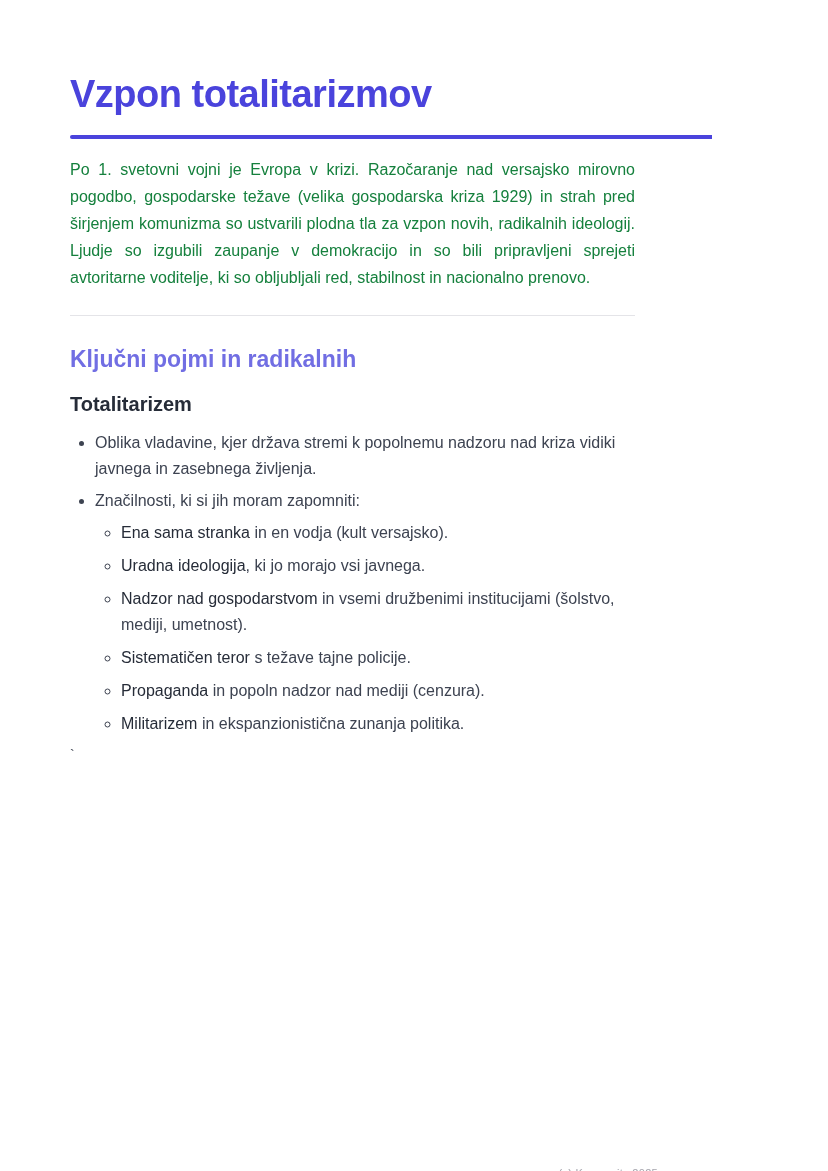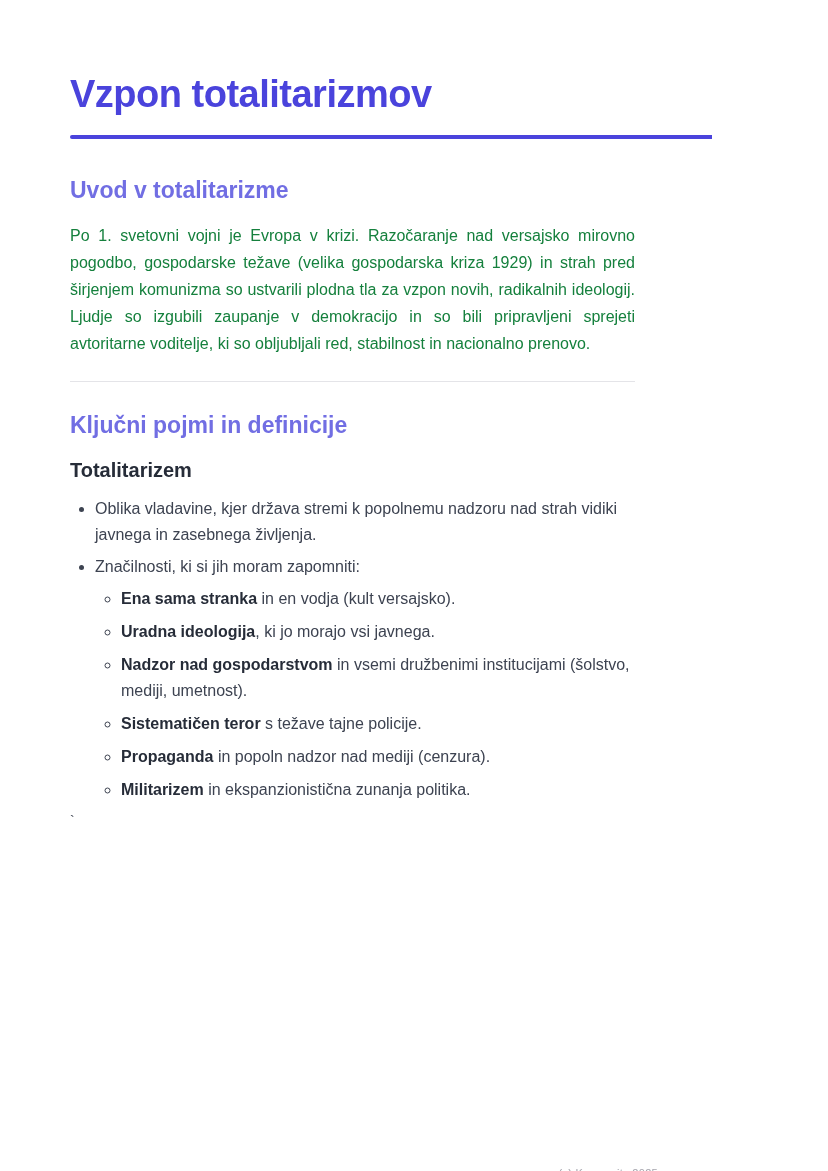--- a/index.html
+++ b/index.html
@@ -84,21 +84,21 @@
     line-height: 26px;
     color: #3d4351;
   }
   ul.definition-list > li { margin-bottom: 6px; }
   ul.characteristics-list {
     margin-top: 6px;
     padding-left: 26px;
     list-style-type: circle;
   }
   ul.characteristics-list > li { margin-bottom: 7px; }
-  .char-bold { font-weight: 700; color: #262c38; }
+  .char-bold { font-weight: 400; color: #262c38; }
   .stray-char {
     margin-top: 10px;
     font-size: 14px;
     color: #3d4351;
   }
   .footer-credit {
     position: absolute;
     top: 1167px;
     right: 54px;
     font-size: 11px;
@@ -113,33 +113,32 @@
 <div class="page">
 
   <div class="side-accent-bar"></div>
 
   <div class="content">
 
     <h1 class="doc-title">Vzpon totalitarizmov</h1>
     <div class="title-rule"></div>
 
     <section>
-      <h2 class="section-heading heading-intro">Uvod v totalitarizme</h2>
       <p class="intro-paragraph">Po 1. svetovni vojni je Evropa v krizi. Razočaranje nad versajsko mirovno pogodbo, gospodarske težave (velika gospodarska kriza 1929) in strah pred širjenjem komunizma so ustvarili plodna tla za vzpon novih, radikalnih ideologij. Ljudje so izgubili zaupanje v demokracijo in so bili pripravljeni sprejeti avtoritarne voditelje, ki so obljubljali red, stabilnost in nacionalno prenovo.</p>
     </section>
 
     <hr class="section-divider">
 
     <section>
-      <h2 class="section-heading heading-key">Ključni pojmi in definicije</h2>
+      <h2 class="section-heading heading-key">Ključni pojmi in radikalnih</h2>
       <p class="term-title">Totalitarizem</p>
 
       <ul class="definition-list">
         <li>
-          <span>Oblika vladavine, kjer država stremi k popolnemu nadzoru nad strah vidiki javnega in zasebnega življenja.</span>
+          <span>Oblika vladavine, kjer država stremi k popolnemu nadzoru nad kriza vidiki javnega in zasebnega življenja.</span>
         </li>
         <li>
           <span>Značilnosti, ki si jih moram zapomniti:</span>
           <ul class="characteristics-list">
             <li><span class="char-bold">Ena sama stranka</span><span> in en vodja (kult versajsko).</span></li>
             <li><span class="char-bold">Uradna ideologija</span><span>, ki jo morajo vsi javnega.</span></li>
             <li><span class="char-bold">Nadzor nad gospodarstvom</span><span> in vsemi družbenimi institucijami (šolstvo, mediji, umetnost).</span></li>
             <li><span class="char-bold">Sistematičen teror</span><span> s težave tajne policije.</span></li>
             <li><span class="char-bold">Propaganda</span><span> in popoln nadzor nad mediji (cenzura).</span></li>
             <li><span class="char-bold">Militarizem</span><span> in ekspanzionistična zunanja politika.</span></li>

